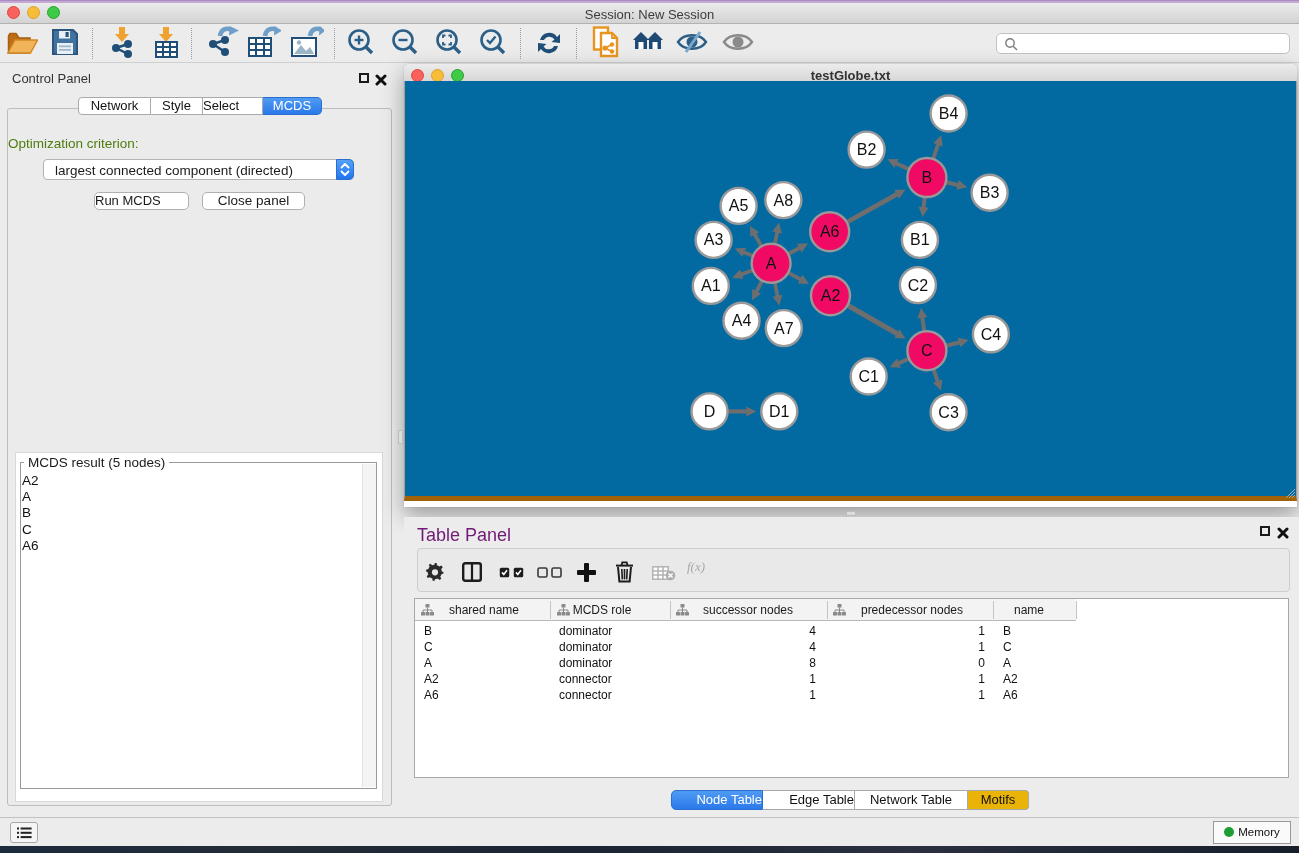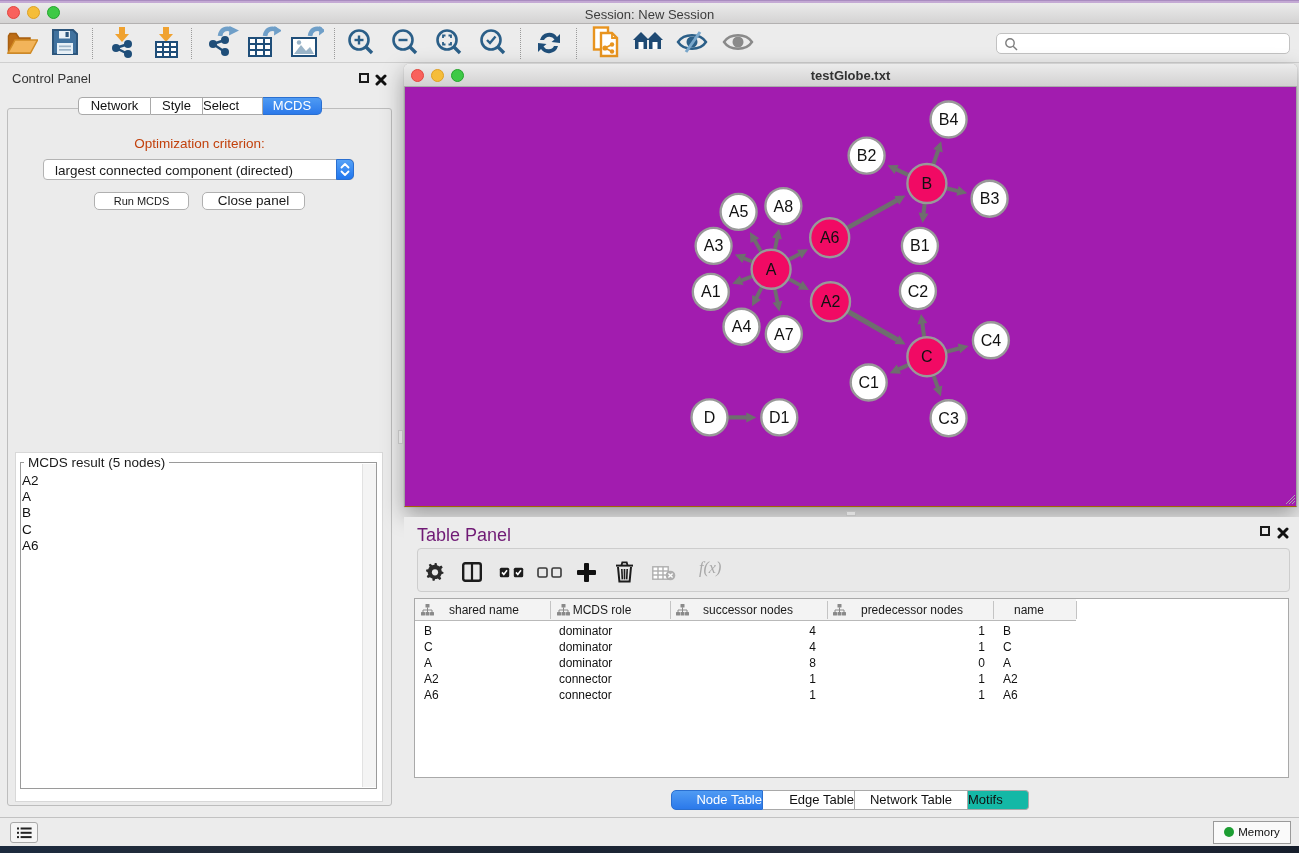--- a/index.html
+++ b/index.html
@@ -169,33 +169,33 @@
 
   <div class="abs" style="left:7px;top:45px;width:385px;height:698px;background:#ebebeb;border:1px solid #bdbdbd;border-radius:3px"></div>
 
   <div class="abs" style="left:78px;top:34px;height:18px;display:flex;font-size:13px">
     <div style="width:73px;background:#fff;border:1px solid #a9a9a9;border-radius:4px 0 0 4px;text-align:center;line-height:16px;color:#111">Network</div>
     <div style="width:52px;background:#fff;border:1px solid #a9a9a9;border-left:none;text-align:center;line-height:16px;color:#111">Style</div>
     <div style="width:60px;background:#fff;border:1px solid #a9a9a9;border-left:none;text-align:left;line-height:16px;color:#111">Select</div>
     <div style="width:59px;background:linear-gradient(#4f9bf3,#2b79ea);border:1px solid #2a6fd0;border-left:none;border-radius:0 5px 5px 0;text-align:center;line-height:16px;color:#fff">MCDS</div>
   </div>
 
-  <div class="abs" style="left:8px;top:73px;width:383px;text-align:center;font-size:13.5px;color:#c2410c">Optimization criterion:</div>
+  <div class="abs" style="left:8px;top:73px;width:383px;font-size:13.5px;color:#4d7c0f">Optimization criterion:</div>
 
   <div class="abs" style="left:43px;top:96px;width:311px;height:21px;background:#fff;border:1px solid #b3b3b3;border-radius:4px">
     <div class="abs" style="left:11px;top:2.5px;font-size:13.5px;color:#1a1a1a">largest connected component (directed)</div>
     <div class="abs" style="right:-1px;top:-1px;width:18px;height:21px;background:linear-gradient(#55a1f6,#2076ee);border-radius:0 5px 5px 0;border:1px solid #2a6fd0">
       <svg class="abs" style="left:2px;top:2px" width="12" height="15" viewBox="0 0 12 15">
         <path d="M2.5 5.5 L6 2 L9.5 5.5" fill="none" stroke="#fff" stroke-width="1.8" stroke-linecap="round" stroke-linejoin="round"></path>
         <path d="M2.5 9.5 L6 13 L9.5 9.5" fill="none" stroke="#fff" stroke-width="1.8" stroke-linecap="round" stroke-linejoin="round"></path>
       </svg>
     </div>
   </div>
 
-  <div class="abs" style="left:94px;top:129px;width:95px;height:18px;background:#fff;border:1px solid #b0b0b0;border-radius:5px;text-align:center;font-size:11px;line-height:16px;color:#1a1a1a">Run MCDS</div>
+  <div class="abs" style="left:94px;top:129px;width:95px;height:18px;background:#fff;border:1px solid #b0b0b0;border-radius:5px;font-size:13px;line-height:16px;color:#1a1a1a">Run MCDS</div>
   <div class="abs" style="left:202px;top:129px;width:103px;height:18px;background:#fff;border:1px solid #b0b0b0;border-radius:5px;text-align:center;font-size:13.5px;line-height:16px;color:#1a1a1a">Close panel</div>
 
   <div class="abs" style="left:15px;top:389px;width:368px;height:350px;background:#fff;border:1px solid #d8d8d8"></div>
 
   <div class="abs" style="left:20px;top:399px;width:357px;height:327px;border:1px solid #9a9a9a"></div>
   <div class="abs" style="left:24px;top:392px;background:#fff;padding:0 4px;font-size:13.5px;color:#1a1a1a">MCDS result (5 nodes)</div>
 
   <div class="abs" style="left:362px;top:401px;width:14px;height:323px;background:#f4f4f4;border-left:1px solid #e2e2e2"></div>
 
   <div class="abs" style="left:22px;top:410px;font-size:13.5px;color:#111;line-height:16.2px">A2<br>A<br>B<br>C<br>A6</div>
@@ -203,21 +203,21 @@
 
 <div class="abs" style="left:404px;top:64px;width:893px;height:443px;border-radius:5px 5px 0 0;box-shadow:0 8px 22px rgba(0,0,0,0.35), 0 0 1px rgba(0,0,0,0.4);background:#fff">
 
   <div class="abs" style="left:0;top:0;width:893px;height:23px;background:linear-gradient(#ececec,#d2d1d1);border-bottom:1px solid #aaa;border-radius:5px 5px 0 0">
     <div class="tl" style="left:6.5px;top:5px;background:#f9615c;border:1px solid #e2463f"></div>
     <div class="tl" style="left:26.5px;top:5px;background:#f5bd39;border:1px solid #dfa023"></div>
     <div class="tl" style="left:46.5px;top:5px;background:#3ec946;border:1px solid #24a42d"></div>
     <div class="abs" style="left:0;width:893px;top:4px;text-align:center;font-size:13px;font-weight:700;color:#323232">testGlobe.txt</div>
   </div>
 
-  <div class="abs" style="left:0;top:23px;width:893px;height:420px;background:#a21caf;border-left:1px solid #a2a2a2;border-right:1px solid #a2a2a2;border-bottom:1px solid #a16207">
+  <div class="abs" style="left:0;top:17px;width:893px;height:420px;background:#0369a1;border-left:1px solid #a2a2a2;border-right:1px solid #a2a2a2;border-bottom:5px solid #a16207">
 <svg width="891" height="419" viewBox="0 0 891 419" style="position:absolute;left:0;top:0">
 <line x1="347.4" y1="189.3" x2="333.9" y2="194.4" stroke="#6e6e6e" stroke-width="3.8"></line>
 <polygon points="327.3,196.8 334.9,188.6 338.5,198.0" fill="#6e6e6e"></polygon>
 <line x1="347.6" y1="174.8" x2="336.4" y2="170.2" stroke="#6e6e6e" stroke-width="3.8"></line>
 <polygon points="329.9,167.6 341.1,166.7 337.3,176.0" fill="#6e6e6e"></polygon>
 <line x1="356.9" y1="200.1" x2="350.2" y2="213.0" stroke="#6e6e6e" stroke-width="3.8"></line>
 <polygon points="347.0,219.3 347.2,208.1 356.1,212.7" fill="#6e6e6e"></polygon>
 <line x1="356.2" y1="164.9" x2="348.4" y2="151.0" stroke="#6e6e6e" stroke-width="3.8"></line>
 <polygon points="344.9,144.9 354.2,151.2 345.5,156.1" fill="#6e6e6e"></polygon>
 <line x1="369.9" y1="201.9" x2="373.0" y2="217.7" stroke="#6e6e6e" stroke-width="3.8"></line>
@@ -354,21 +354,21 @@
       <rect x="0.8" y="0.8" width="15.4" height="12.4"></rect>
       <line x1="0.8" y1="5" x2="16.2" y2="5"></line>
         <line x1="0.8" y1="9" x2="16.2" y2="9"></line>
       <line x1="6" y1="0.8" x2="6" y2="13.2"></line>
         <line x1="11" y1="0.8" x2="11" y2="13.2"></line>
     </g>
     <circle cx="18.5" cy="9.5" r="4.8" fill="#aeaeae"></circle>
     <path d="M16.4 7.4 L20.6 11.6 M20.6 7.4 L16.4 11.6" stroke="#fff" stroke-width="1.4"></path>
   </svg>
 
-  <div class="abs" style="left:295px;top:42px;font-family:'Liberation Serif',serif;font-style:italic;font-size:16px;color:#a8a8a8">f(x)</div>
+  <div class="abs" style="left:283px;top:42px;font-family:'Liberation Serif',serif;font-style:italic;font-size:13px;color:#a8a8a8">f(x)</div>
 
   <div class="abs" style="left:10px;top:81px;width:875px;height:180px;background:#fff;border:1px solid #a9a9a9">
 
     <div class="abs" style="left:0;top:0;width:661px;height:22px;background:#f3f3f3;border-bottom:1px solid #b9b9b9"></div>
     <div class="abs" style="left:135px;top:2px;height:18px;border-left:1px solid #c4c4c4"></div>
     <div class="abs" style="left:255px;top:2px;height:18px;border-left:1px solid #c4c4c4"></div>
     <div class="abs" style="left:412px;top:2px;height:18px;border-left:1px solid #c4c4c4"></div>
     <div class="abs" style="left:578px;top:2px;height:18px;border-left:1px solid #c4c4c4"></div>
     <div class="abs" style="left:661px;top:2px;height:18px;border-left:1px solid #c4c4c4"></div>
 
@@ -418,21 +418,21 @@
     <div class="abs" style="left:144px;top:24px;font-size:12px;color:#111;line-height:16px">dominator<br>dominator<br>dominator<br>connector<br>connector</div>
     <div class="abs" style="left:320px;top:24px;width:81px;font-size:12px;color:#111;line-height:16px;text-align:right">4<br>4<br>8<br>1<br>1</div>
     <div class="abs" style="left:490px;top:24px;width:80px;font-size:12px;color:#111;line-height:16px;text-align:right">1<br>1<br>0<br>1<br>1</div>
     <div class="abs" style="left:588px;top:24px;font-size:12px;color:#111;line-height:16px">B<br>C<br>A<br>A2<br>A6</div>
   </div>
 
   <div class="abs" style="left:267px;top:273px;height:20px;display:flex;font-size:13px">
     <div style="width:92px;background:linear-gradient(#4f9bf3,#2b79ea);border:1px solid #2a6fd0;border-radius:5px 0 0 5px;text-align:right;line-height:18px;color:#fff">Node Table</div>
     <div style="width:92px;background:#fff;border:1px solid #a9a9a9;border-left:none;text-align:right;line-height:18px;color:#111">Edge Table</div>
     <div style="width:113px;background:#fff;border:1px solid #a9a9a9;border-left:none;text-align:center;line-height:18px;color:#111">Network Table</div>
-    <div style="width:61px;background:#14b8a6;border:1px solid #a9a9a9;border-left:none;border-radius:0 4px 4px 0;text-align:left;line-height:18px;color:#111">Motifs</div>
+    <div style="width:61px;background:#eab308;border:1px solid #a9a9a9;border-left:none;border-radius:0 4px 4px 0;text-align:center;line-height:18px;color:#111">Motifs</div>
   </div>
 </div>
 
 <div class="abs" style="left:0;top:817px;width:1299px;height:29px;background:#ececec;border-top:1px solid #c2c2c2">
   <div class="abs" style="left:10px;top:4px;width:28px;height:21px;background:#f5f5f5;border:1px solid #a8a8a8;border-radius:3px">
     <svg class="abs" style="left:6px;top:4px" width="15" height="12" viewBox="0 0 15 12">
       <g fill="#222">
           <rect x="0" y="0.5" width="2" height="2"></rect>
           <rect x="0" y="4.8" width="2" height="2"></rect>
           <rect x="0" y="9.1" width="2" height="2"></rect>

